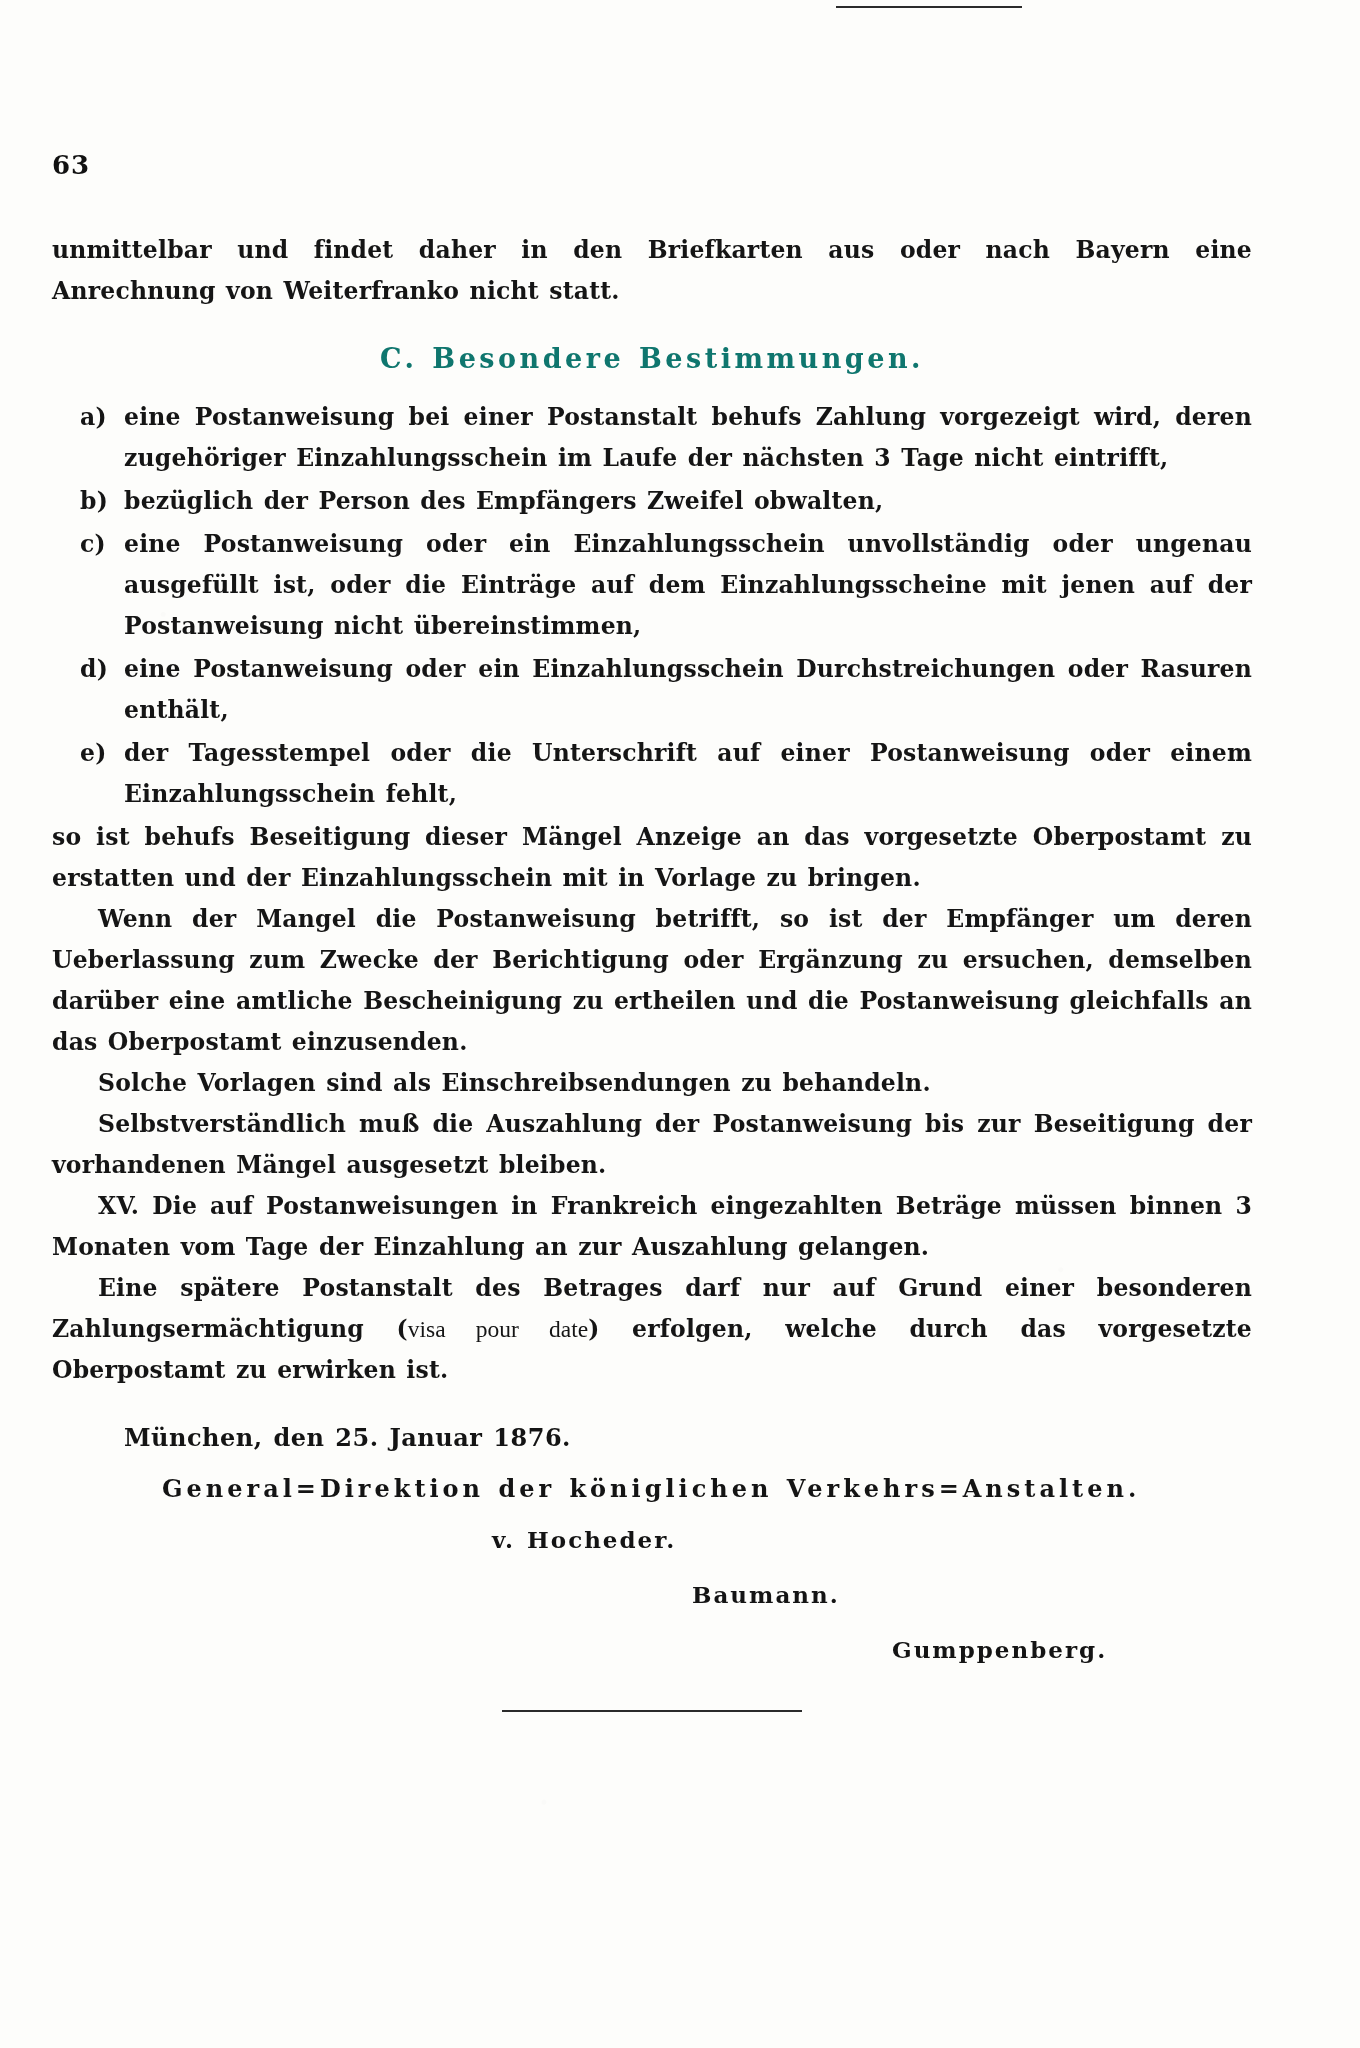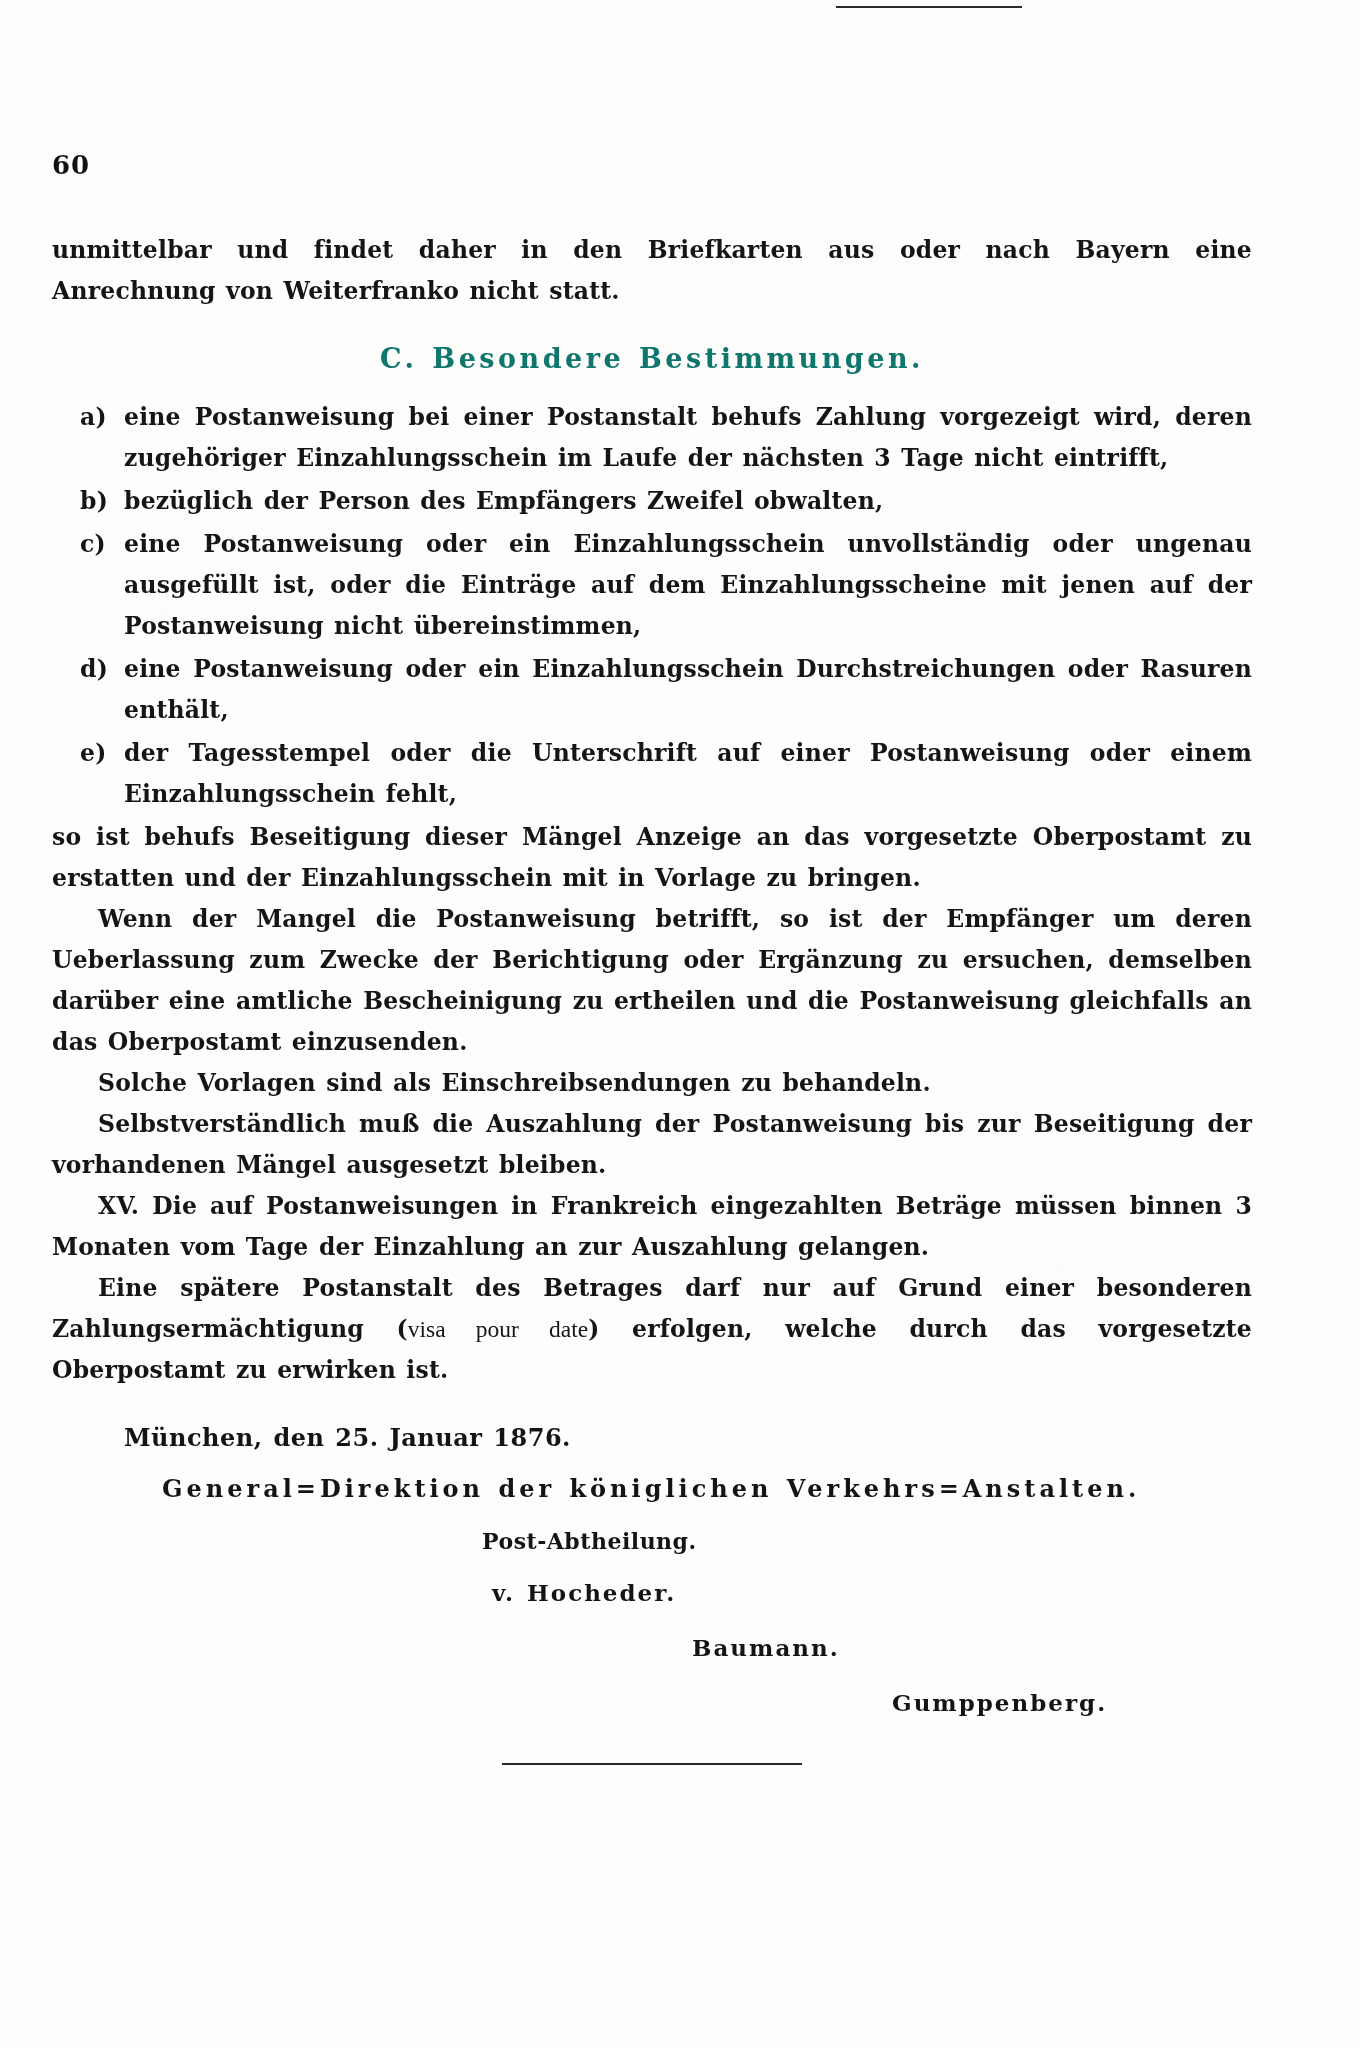--- a/index.html
+++ b/index.html
@@ -167,21 +167,21 @@
 </style>
 </head>
 <body>
 
 <div class="page">
 
   <div class="top-rule"></div>
 
   <div class="content">
 
-    <div class="folio">60</div>
+    <div class="folio">63</div>
 
     <div class="body-col frak">
 
       <p class="para">unmittelbar und findet daher in den Briefkarten aus oder nach Bayern eine Anrechnung von Weiterfranko nicht statt.</p>
 
       <div class="heading-c">C. Besondere Bestimmungen.</div>
 
 
       <ul class="list">
         <li>
@@ -214,21 +214,20 @@
 
       <p class="para indent">Selbstverständlich muß die Auszahlung der Postanweisung bis zur Beseitigung der vorhandenen Mängel ausgesetzt bleiben.</p>
 
       <p class="para indent">XV. Die auf Postanweisungen in Frankreich eingezahlten Beträge müssen binnen 3 Monaten vom Tage der Einzahlung an zur Auszahlung gelangen.</p>
 
       <p class="para indent"><span>Eine spätere Postanstalt des Betrages darf nur auf Grund einer besonderen Zahlungsermächtigung (</span><span class="latin">visa pour date</span><span>) erfolgen, welche durch das vorgesetzte Oberpostamt zu erwirken ist.</span></p>
 
       <div class="sig-block">
         <div class="sig-line sig-date">München, den 25. Januar 1876.</div>
         <div class="sig-line sig-dept">General=Direktion der königlichen Verkehrs=Anstalten.</div>
-        <div class="sig-line sig-sub">Post-Abtheilung.</div>
         <div class="sig-line sig-name1">v. Hocheder.</div>
         <div class="sig-line sig-name2">Baumann.</div>
         <div class="sig-line sig-name3">Gumppenberg.</div>
       </div>
 
       <div class="bottom-rule"></div>
 
     </div>
   </div>
 </div>

